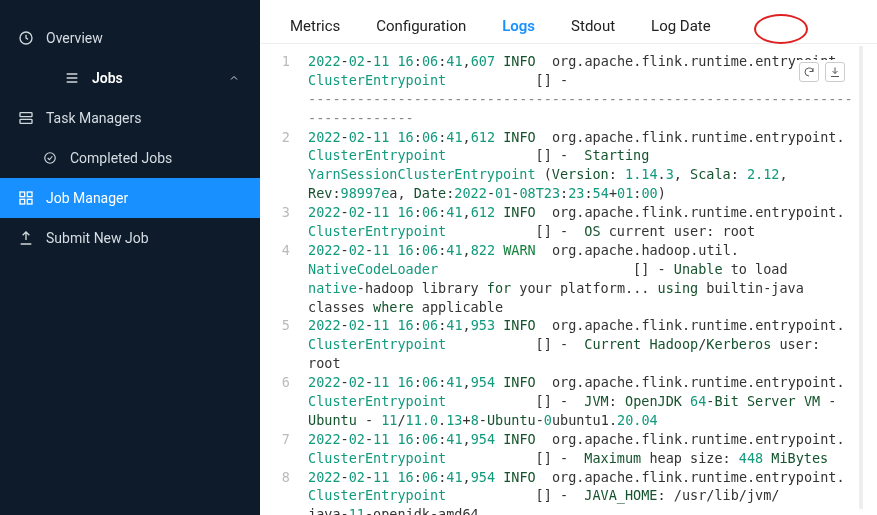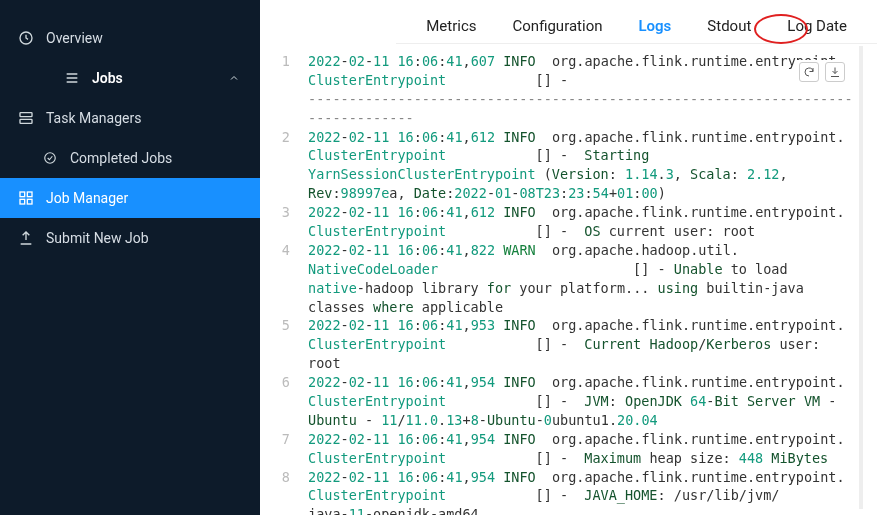--- a/index.html
+++ b/index.html
@@ -50,21 +50,20 @@
     color: #fff;
   }
   .side-item.active .icon svg { stroke: #fff; }
 
   
   .main {
     flex: 1;
     display: flex;
     flex-direction: column;
     position: relative;
-    align-items: flex-end;
   }
   .tabs {
     display: flex;
     gap: 32px;
     padding: 8px 28px 0 28px;
     border-bottom: 1px solid #eee;
     height: 44px;
     align-items: center;
   }
   .tab {

